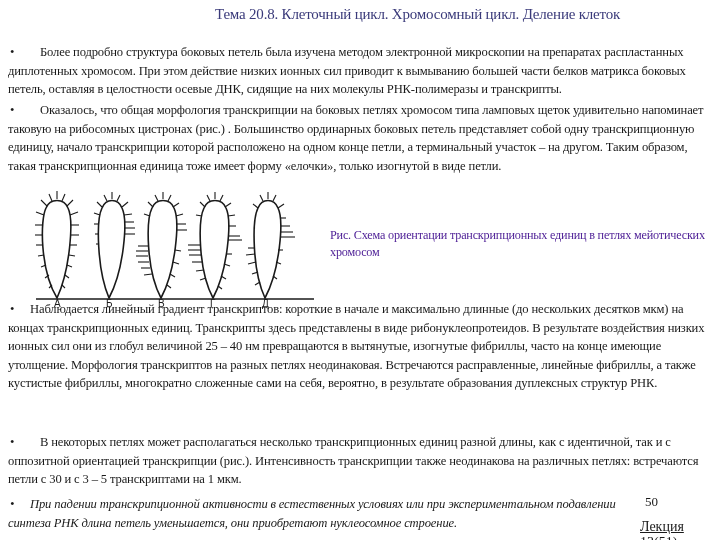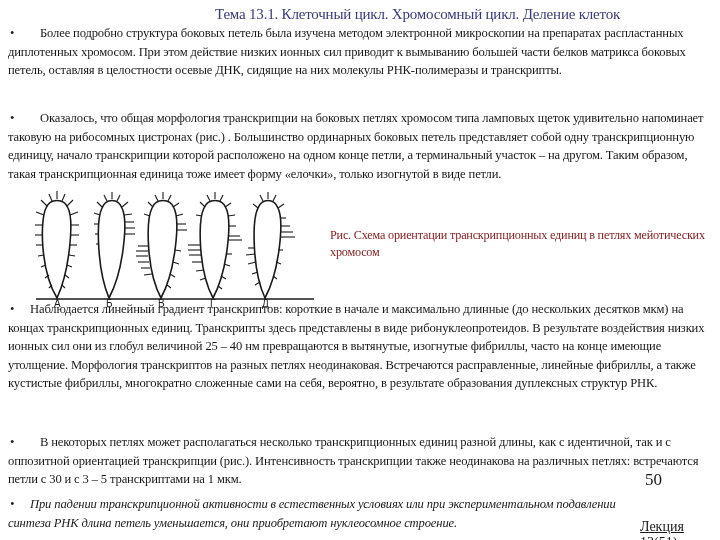--- a/index.html
+++ b/index.html
@@ -16,36 +16,36 @@
   }
   .para {
     position: absolute; left: 8px; width: 700px;
     font-size: 12.6px; line-height: 18.6px; letter-spacing: -0.15px;
     text-align: left;
   }
   .bullet { display: inline-block; width: 20px; text-align: left; padding-left: 2px; }
   .indent { display: inline-block; width: 10px; }
   .caption {
     position: absolute; left: 330px; top: 227px; width: 380px;
-    font-size: 12.2px; line-height: 16.5px; color: #7f1d1d; letter-spacing: -0.2px;
+    font-size: 12.2px; line-height: 16.5px; color: #4c1d95; letter-spacing: -0.2px;
   }
   .figure { position: absolute; left: 22px; top: 190px; width: 300px; height: 122px; }
-  .page-num { position: absolute; left: 645px; top: 470px; font-size: 17px; }
+  .page-num { position: absolute; left: 645px; top: 494px; font-size: 13px; }
   .lecture { position: absolute; left: 640px; top: 519px; font-size: 14px; text-decoration: underline; }
 </style>
 </head>
 <body>
 
-<div class="title">Тема 13.1. Клеточный цикл. Хромосомный цикл. Деление клеток</div>
+<div class="title">Тема 20.8. Клеточный цикл. Хромосомный цикл. Деление клеток</div>
 
-<div class="para" style="top:24px">
+<div class="para" style="top:43px">
   <span class="bullet">•</span><span class="indent"></span><span>Более подробно структура боковых петель была изучена методом электронной микроскопии на препаратах распластанных диплотенных хромосом. При этом действие низких ионных сил приводит к вымыванию большей части белков матрикса боковых петель, оставляя в целостности осевые ДНК, сидящие на них молекулы РНК-полимеразы и транскрипты.</span>
 </div>
 
-<div class="para" style="top:109px">
+<div class="para" style="top:101px">
   <span class="bullet">•</span><span class="indent"></span><span>Оказалось, что общая морфология транскрипции на боковых петлях хромосом типа ламповых щеток удивительно напоминает таковую на рибосомных цистронах (рис.) . Большинство ординарных боковых петель представляет собой одну транскрипционную единицу, начало транскрипции которой расположено на одном конце петли, а терминальный участок – на другом. Таким образом, такая транскрипционная единица тоже имеет форму «елочки», только изогнутой в виде петли.</span>
 </div>
 
 <div class="figure">
   <svg width="300" height="122" viewBox="0 0 300 122">
     <g fill="none" stroke="#1a1a1a" stroke-width="1.6">
       <line x1="14" y1="109" x2="292" y2="109"></line>
 
       <path d="M35,108 C18,80 18,30 24,18 C28,8 42,8 46,18 C52,30 48,80 35,108 Z"></path>
 

